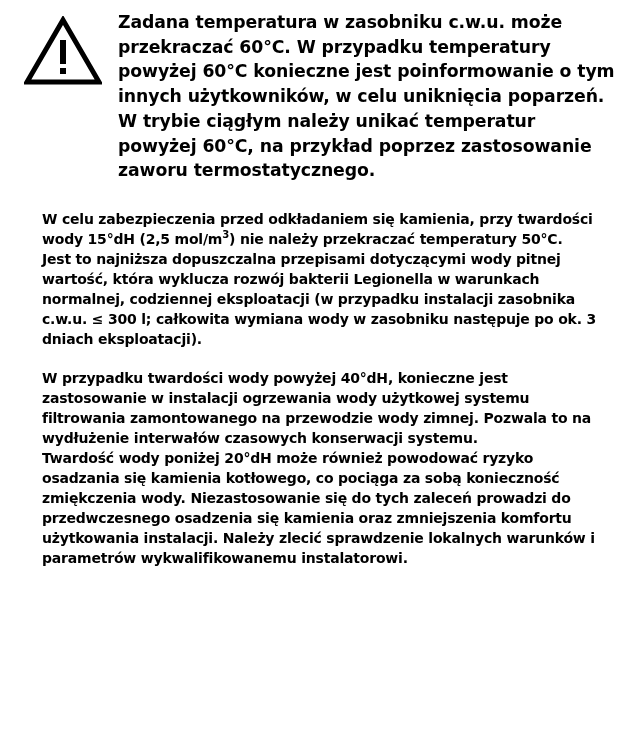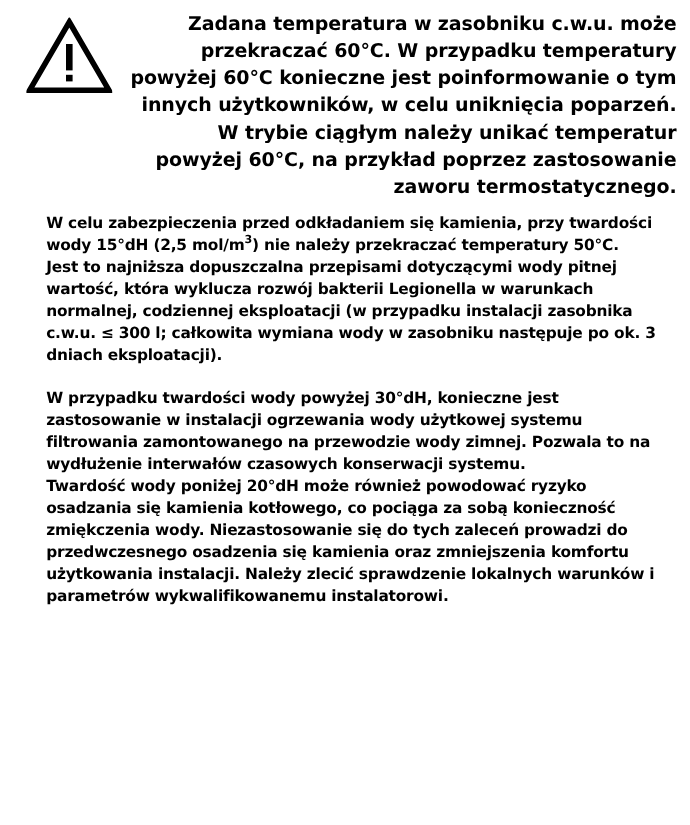--- a/index.html
+++ b/index.html
@@ -18,22 +18,21 @@
     position: relative;
     width: 627px;
     height: 750px;
     box-sizing: border-box;
     padding: 10px 8px 0 8px;
   }
   
   .warning-block {
     display: flex;
     align-items: flex-start;
-    margin-bottom: 10px;
-    text-align: right;
+    margin-bottom: 26px;
   }
   .warning-icon {
     flex: 0 0 auto;
     width: 110px;
     padding-top: 6px;
     display: flex;
     justify-content: center;
   }
   .warning-icon svg {
     display: block;
@@ -85,17 +84,17 @@
   </div>
 
   <div class="para tight">
     <span>W celu zabezpieczenia przed odkładaniem się kamienia, przy twardości wody 15°dH (2,5 mol/m</span><sup class="small">3</sup><span>) nie należy przekraczać temperatury 50°C.</span>
   </div>
 
   <div class="para tight">Jest to najniższa dopuszczalna przepisami dotyczącymi wody pitnej wartość, która wyklucza rozwój bakterii Legionella w warunkach normalnej, codziennej eksploatacji (w przypadku instalacji zasobnika c.w.u. ≤ 300 l; całkowita wymiana wody w zasobniku następuje po ok. 3 dniach eksploatacji).</div>
 
   <div class="gap"></div>
 
-  <div class="para tight">W przypadku twardości wody powyżej 30°dH, konieczne jest zastosowanie w instalacji ogrzewania wody użytkowej systemu filtrowania zamontowanego na przewodzie wody zimnej. Pozwala to na wydłużenie interwałów czasowych konserwacji systemu.</div>
+  <div class="para tight">W przypadku twardości wody powyżej 40°dH, konieczne jest zastosowanie w instalacji ogrzewania wody użytkowej systemu filtrowania zamontowanego na przewodzie wody zimnej. Pozwala to na wydłużenie interwałów czasowych konserwacji systemu.</div>
 
   <div class="para tight">Twardość wody poniżej 20°dH może również powodować ryzyko osadzania się kamienia kotłowego, co pociąga za sobą konieczność zmiękczenia wody. Niezastosowanie się do tych zaleceń prowadzi do przedwczesnego osadzenia się kamienia oraz zmniejszenia komfortu użytkowania instalacji. Należy zlecić sprawdzenie lokalnych warunków i parametrów wykwalifikowanemu instalatorowi.</div>
 
 </div>
 
 </body></html>

